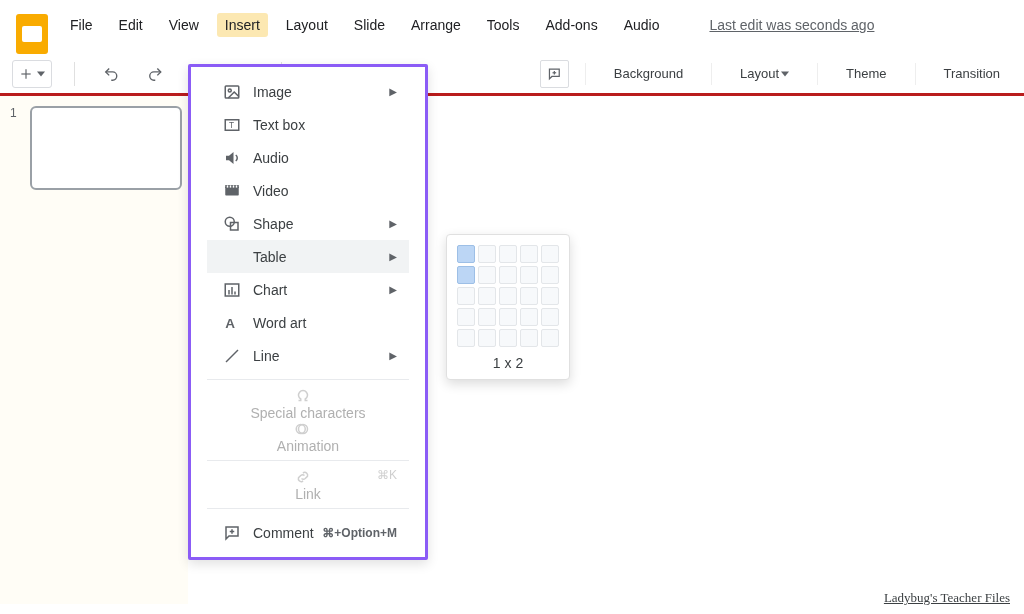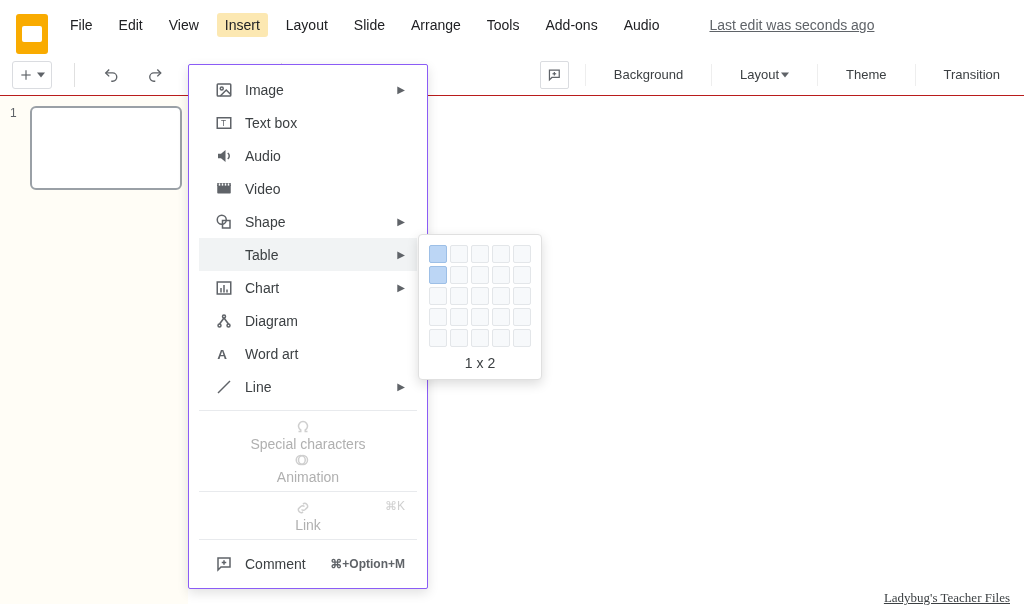--- a/index.html
+++ b/index.html
@@ -14,50 +14,50 @@
   .doc-title { font-size: 18px; color: #3c4043; font-weight: 400; letter-spacing: 0.2px; }
   .title-icons { display: flex; gap: 16px; color: #5f6368; padding-left: 10px; }
   .ico { width: 18px; height: 18px; display: inline-flex; align-items: center; justify-content: center; }
 
   .menu-row { display: flex; align-items: center; gap: 10px; height: 30px; margin-top: 2px; }
   .menu-item { padding: 4px 8px; font-size: 14px; color: #202124; border-radius: 3px; cursor: pointer; }
   .menu-item.active { background: #fce8b2; }
   .last-edit { margin-left: 32px; font-size: 14px; color: #5f6368; text-decoration: underline; cursor: pointer; }
 
   
-  .toolbar { display: flex; align-items: center; height: 42px; border-bottom: 1px solid #b91c1c; padding: 0 12px; gap: 16px; }
+  .toolbar { display: flex; align-items: center; height: 42px; border-bottom: 3px solid #b91c1c; padding: 0 12px; gap: 16px; }
   .tb-btn { height: 28px; min-width: 28px; padding: 0 6px; display: inline-flex; align-items: center; justify-content: center; font-size: 13px; color: #3c4043; border-radius: 2px; cursor: pointer; }
   .tb-btn.bordered { border: 1px solid #dadce0; }
   .sep { width: 1px; height: 24px; background: #e0e0e0; margin: 0 6px; }
   .tb-label { font-size: 13px; padding: 0 12px; height: 28px; display: inline-flex; align-items: center; cursor: pointer; }
   .tb-sep-light { width: 1px; height: 22px; background: #eee; }
 
   .plus-btn { border: 1px solid #dadce0; border-radius: 3px; height: 28px; padding: 0 6px; display: inline-flex; align-items: center; gap: 4px; }
 
   
   .workspace { display: flex; height: calc(614px - 64px - 42px); }
   .side { width: 188px; background: #fffdf6; padding: 10px 8px; border-right: 0; }
   .slide-num { font-size: 12px; color: #5f6368; position: absolute; }
   .thumb { margin-left: 22px; width: 152px; height: 84px; background: #fff; border: 2px solid #9aa0a6; border-radius: 6px; }
   .canvas { flex: 1; background: #fff; }
 
   
-  .dropdown { position: absolute; left: 188px; top: 64px; width: 240px; background: #fff; border: 1px solid #8b5cf6; box-shadow: 0 4px 12px rgba(0,0,0,0.12); border-radius: 2px; padding: 8px 10px; z-index: 20; }
+  .dropdown { position: absolute; left: 188px; top: 64px; width: 240px; background: #fff; border: 3px solid #8b5cf6; box-shadow: 0 4px 12px rgba(0,0,0,0.12); border-radius: 2px; padding: 8px 16px; z-index: 20; }
   .dd-item { display: flex; align-items: center; height: 33px; padding: 0 14px; font-size: 14px; color: #3c4043; cursor: pointer; position: relative; }
   .dd-item.hover { background: #f1f3f4; }
   .dd-item.disabled { color: #b0b0b0; cursor: default; flex-direction: column; }
   .dd-icon { width: 22px; display: inline-flex; align-items: center; justify-content: center; margin-right: 10px; color: #5f6368; }
   .dd-item.disabled .dd-icon { color: #cfcfcf; }
   .dd-arrow { position: absolute; right: 12px; color: #5f6368; font-size: 10px; }
   .dd-shortcut { position: absolute; right: 12px; font-size: 12px; color: #9e9e9e; }
   .dd-item.disabled .dd-shortcut { color: #cfcfcf; }
   .dd-sep { height: 1px; background: #e8eaed; margin: 7px 0; }
 
   
-  .flyout { position: absolute; left: 418px; top: 234px; background: #fff; border: 1px solid #e0e0e0; box-shadow: 0 4px 12px rgba(0,0,0,0.14); border-radius: 4px; padding: 10px 10px 8px 10px; z-index: 25; }
+  .flyout { position: absolute; left: 446px; top: 234px; background: #fff; border: 1px solid #e0e0e0; box-shadow: 0 4px 12px rgba(0,0,0,0.14); border-radius: 4px; padding: 10px 10px 8px 10px; z-index: 25; }
   .grid { display: grid; grid-template-columns: repeat(5, 18px); grid-template-rows: repeat(5, 18px); gap: 3px; }
   .cell { width: 18px; height: 18px; border: 1px solid #e3e6e9; background: #f7f9fb; border-radius: 2px; }
   .cell.sel { background: #bcd6f5; border-color: #9dbfe6; }
   .flyout-label { text-align: center; font-size: 14px; color: #3c4043; margin-top: 8px; }
 
   .watermark { position: absolute; right: 14px; bottom: 8px; font-size: 13px; color: #3c4043; font-family: Georgia, serif; text-decoration: underline; }
 
   svg { display: block; }
 </style>
 </head>
@@ -219,32 +219,20 @@
           <line x1="8" y1="18" x2="8" y2="12"></line>
           <line x1="12" y1="18" x2="12" y2="8"></line>
           <line x1="16" y1="18" x2="16" y2="14"></line>
         </svg>
       </span>
     <span>Chart</span>
     <span class="dd-arrow">▶</span>
   </div>
   <div class="dd-item">
     <span class="dd-icon">
-        <svg width="18" height="18" viewBox="0 0 24 24" fill="none" stroke="#5f6368" stroke-width="2">
-          <circle cx="12" cy="6" r="2"></circle>
-          <circle cx="6" cy="18" r="2"></circle>
-          <circle cx="18" cy="18" r="2"></circle>
-          <line x1="12" y1="8" x2="6" y2="16"></line>
-          <line x1="12" y1="8" x2="18" y2="16"></line>
-        </svg>
-      </span>
-    <span>Diagram</span>
-  </div>
-  <div class="dd-item">
-    <span class="dd-icon">
         <svg width="18" height="18" viewBox="0 0 24 24" fill="#5f6368">
           <text x="3" y="18" font-size="18" font-weight="bold">A</text>
         </svg>
       </span>
     <span>Word art</span>
   </div>
   <div class="dd-item">
     <span class="dd-icon">
         <svg width="18" height="18" viewBox="0 0 24 24" stroke="#5f6368" stroke-width="2">
           <line x1="4" y1="20" x2="20" y2="4"></line>

